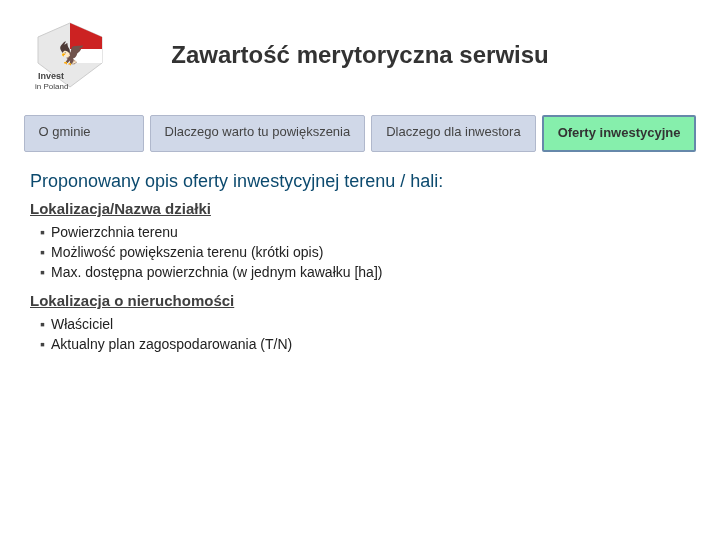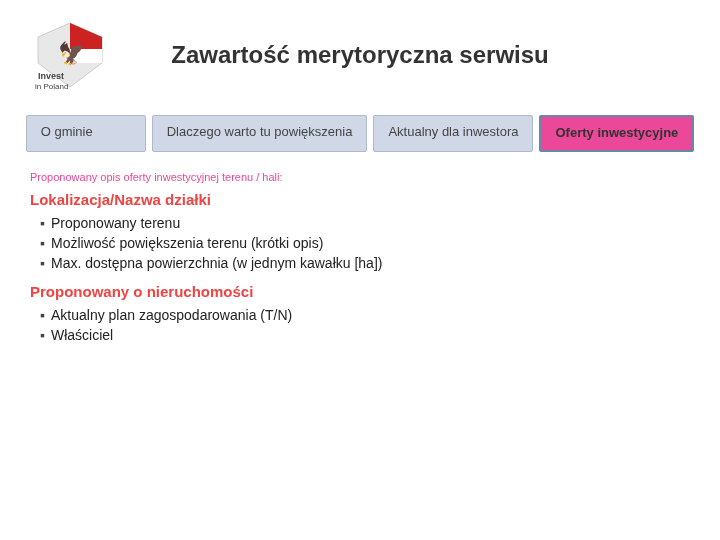--- a/index.html
+++ b/index.html
@@ -67,41 +67,42 @@
       line-height: 1.3;
     }
 
     .tab-inactive {
       background: #d0d8e8;
       color: #444;
       border: 1px solid #b0b8cc;
     }
 
     .tab-active {
-      background: #ec4899;
+      background: #86efac;
       color: #333;
       border: 2px solid #6688aa;
       font-weight: bold;
     }
 
     
     .content {
       padding: 5px 30px 10px 30px;
     }
 
     .section-title {
-      font-size: 11px;
-      color: #ec4899;
+      font-size: 18px;
+      color: #0c4a6e;
       margin-bottom: 0;
     }
 
     .underline-heading {
       font-size: 15px;
       font-weight: bold;
-      color: #ef4444;
+      color: #404040;
+      text-decoration: underline;
       margin: 8px 0 5px 0;
     }
 
     .bullet-item {
       font-size: 14px;
       color: #222;
       padding: 2px 0 2px 10px;
       display: flex;
       align-items: flex-start;
     }
@@ -147,39 +148,39 @@
   </div>
 
   <div class="tabs-row">
     <div class="tab tab-inactive">
       <span>O gminie</span>
     </div>
     <div class="tab tab-inactive">
       <span>Dlaczego warto tu powiększenia</span>
     </div>
     <div class="tab tab-inactive">
-      <span>Aktualny dla inwestora</span>
+      <span>Dlaczego dla inwestora</span>
     </div>
     <div class="tab tab-active">
       <span>Oferty inwestycyjne</span>
     </div>
   </div>
 
   <div class="content">
 
     <div class="section-title">Proponowany opis oferty inwestycyjnej terenu / hali:</div>
 
     <div>
       <div class="underline-heading">Lokalizacja/Nazwa działki</div>
-      <div class="bullet-item">Proponowany terenu</div>
+      <div class="bullet-item">Powierzchnia terenu</div>
       <div class="bullet-item">Możliwość powiększenia terenu (krótki opis)</div>
       <div class="bullet-item">Max. dostępna powierzchnia (w jednym kawałku [ha])</div>
     </div>
 
     <div class="section-gap">
-      <div class="underline-heading">Proponowany o nieruchomości</div>
+      <div class="underline-heading">Lokalizacja o nieruchomości</div>
+      <div class="bullet-item">Właściciel</div>
       <div class="bullet-item">Aktualny plan zagospodarowania (T/N)</div>
-      <div class="bullet-item">Właściciel</div>
     </div>
 
   </div>
 
 </div>
 
 </body></html>

